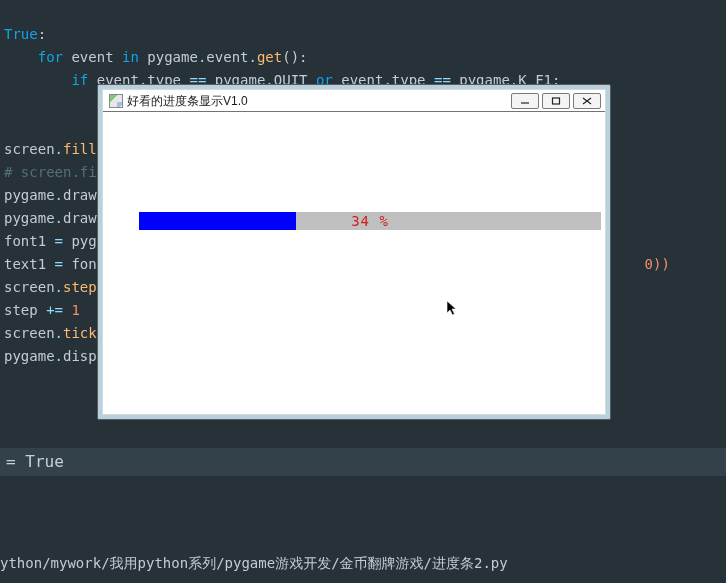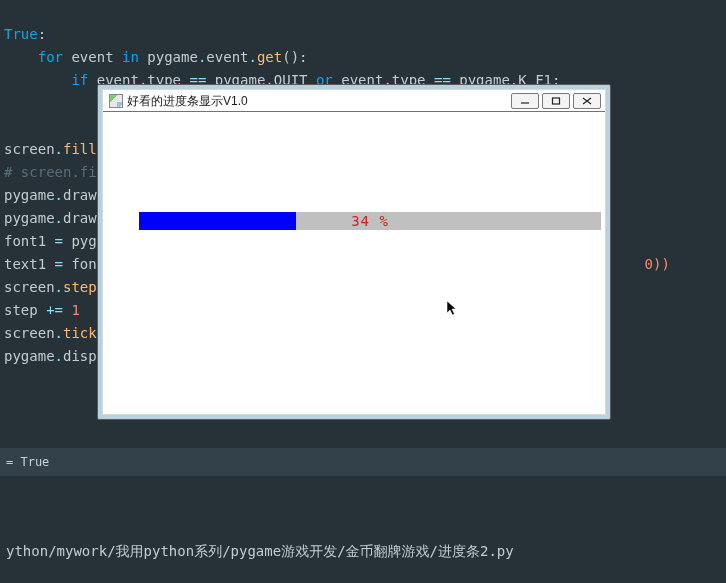--- a/index.html
+++ b/index.html
@@ -23,34 +23,34 @@
   .fn  { color: #fdba74; }
   .num { color: #f78c6c; }
   .cmt { color: #546e7a; }
   .op  { color: #89ddff; }
 
   .status-strip {
     position: absolute;
     left: 0; right: 0; top: 448px; height: 40px;
     background: #33424a;
     color: #c8d0d4;
-    font-size: 12px;
+    font-size: 16px;
     line-height: 28px;
     padding-left: 6px;
   }
 
   .term-area {
     position: absolute;
     left: 0; right: 0; top: 476px; height: 107px;
     background: #263238;
     color: #c3ccd2;
     padding: 4px 0 0 0;
     white-space: pre;
   }
-  .term-area .path-line { margin-top: 14px; font-size: 14px; padding-left: 6px; }
+  .term-area .path-line { margin-top: 26px; font-size: 14px; }
 
   .pg-outer {
     position: absolute;
     left: 97px; top: 84px;
     width: 514px; height: 336px;
     background: #b7d1de;
     border: 1px solid #5a5a5a;
     border-radius: 2px;
   }
   .pg-win {

